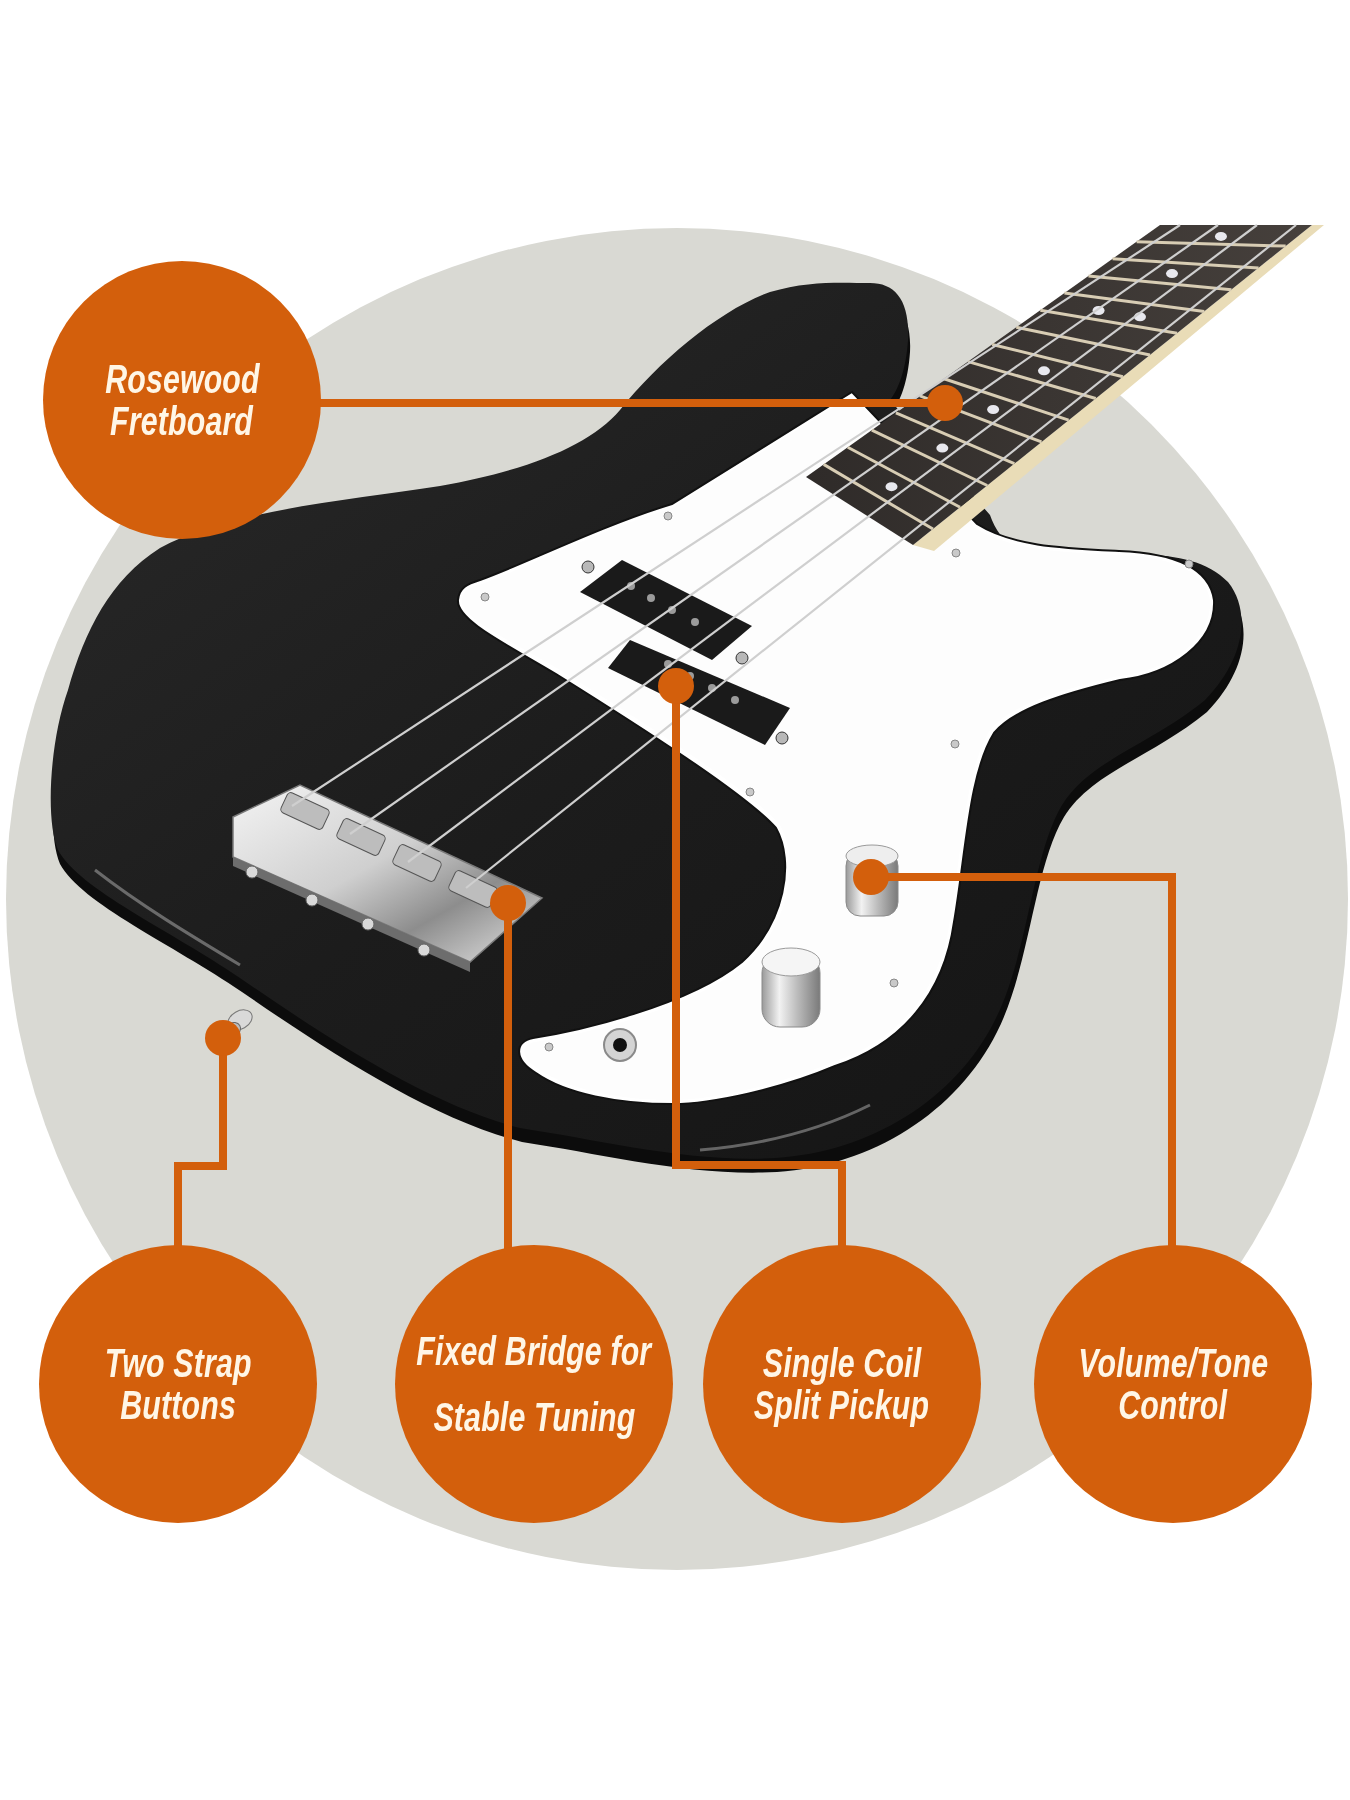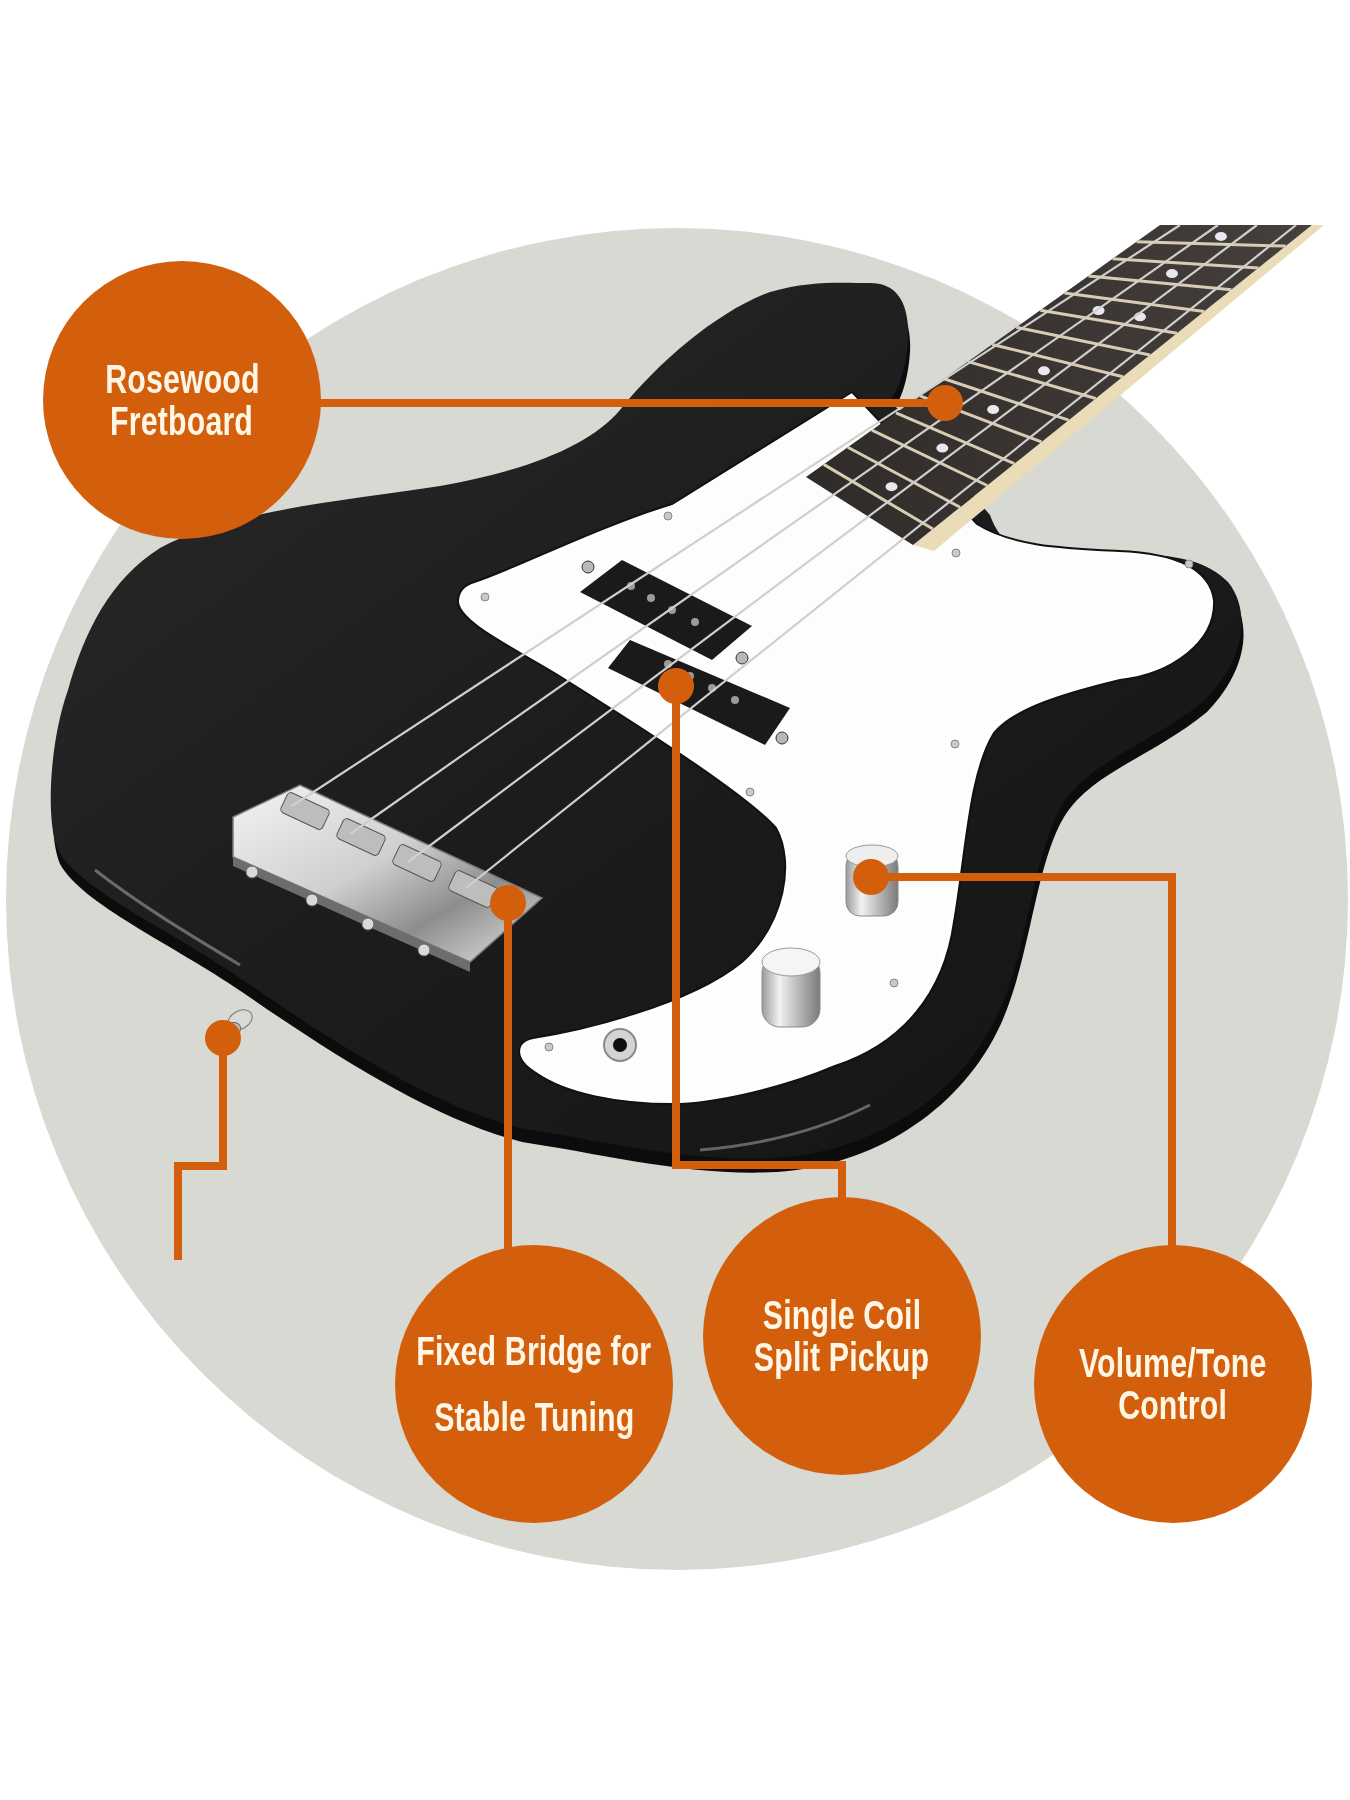--- a/index.html
+++ b/index.html
@@ -1,17 +1,17 @@
 <!DOCTYPE html>
 <html><head>
 <meta charset="utf-8">
 <style>
   html, body { margin: 0; padding: 0; background: #ffffff; }
   body { width: 1350px; height: 1800px; position: relative; overflow: hidden; }
-  .stage { position: absolute; left: 0; top: 0; width: 1262px; height: 1800px; }
+  .stage { position: absolute; left: 0; top: 0; width: 1262px; height: 1800px; font-style: italic; }
   .stage svg { position: absolute; left: 0; top: 0; }
   .callout {
     position: absolute;
     width: 278px; height: 278px;
     margin-left: -139px; margin-top: -139px;
     border-radius: 50%;
     background: #D35F0C;
     display: flex; align-items: center; justify-content: center;
     flex-direction: column;
   }
@@ -22,21 +22,21 @@
     font-size: 41px;
     line-height: 42px;
     color: #FFF6E6;
     white-space: nowrap;
     transform: scaleX(0.74);
     letter-spacing: 0.2px;
   }
   #callout-rosewood { left: 182px; top: 400px; }
   #callout-strap    { left: 178px; top: 1384px; }
   #callout-bridge   { left: 534px; top: 1384px; gap: 24px; }
-  #callout-pickup   { left: 842px; top: 1336px; }
+  #callout-pickup   { left: 842px; top: 1384px; }
   #callout-volume   { left: 1173px; top: 1384px; text-align: right; }
   .overlay { position: absolute; left: 0; top: 0; pointer-events: none; }
 </style>
 </head>
 <body>
 
 <div class="stage">
 
   <svg width="1350" height="1800" viewBox="0 0 1350 1800" xmlns="http://www.w3.org/2000/svg">
     <defs>
@@ -213,20 +213,24 @@
       <circle cx="508" cy="903" r="18"></circle>
       <circle cx="676" cy="686" r="18"></circle>
       <circle cx="871" cy="877" r="18"></circle>
     </g>
   </svg>
 
   <div id="callout-rosewood" class="callout">
     <span class="label-line">Rosewood</span>
     <span class="label-line">Fretboard</span>
   </div>
+  <div id="callout-strap" class="callout">
+    <span class="label-line">Two Strap</span>
+    <span class="label-line">Buttons</span>
+  </div>
   <div id="callout-bridge" class="callout">
     <span class="label-line">Fixed Bridge for</span>
     <span class="label-line">Stable Tuning</span>
   </div>
   <div id="callout-pickup" class="callout">
     <span class="label-line">Single Coil</span>
     <span class="label-line">Split Pickup</span>
   </div>
   <div id="callout-volume" class="callout">
     <span class="label-line">Volume/Tone</span>

